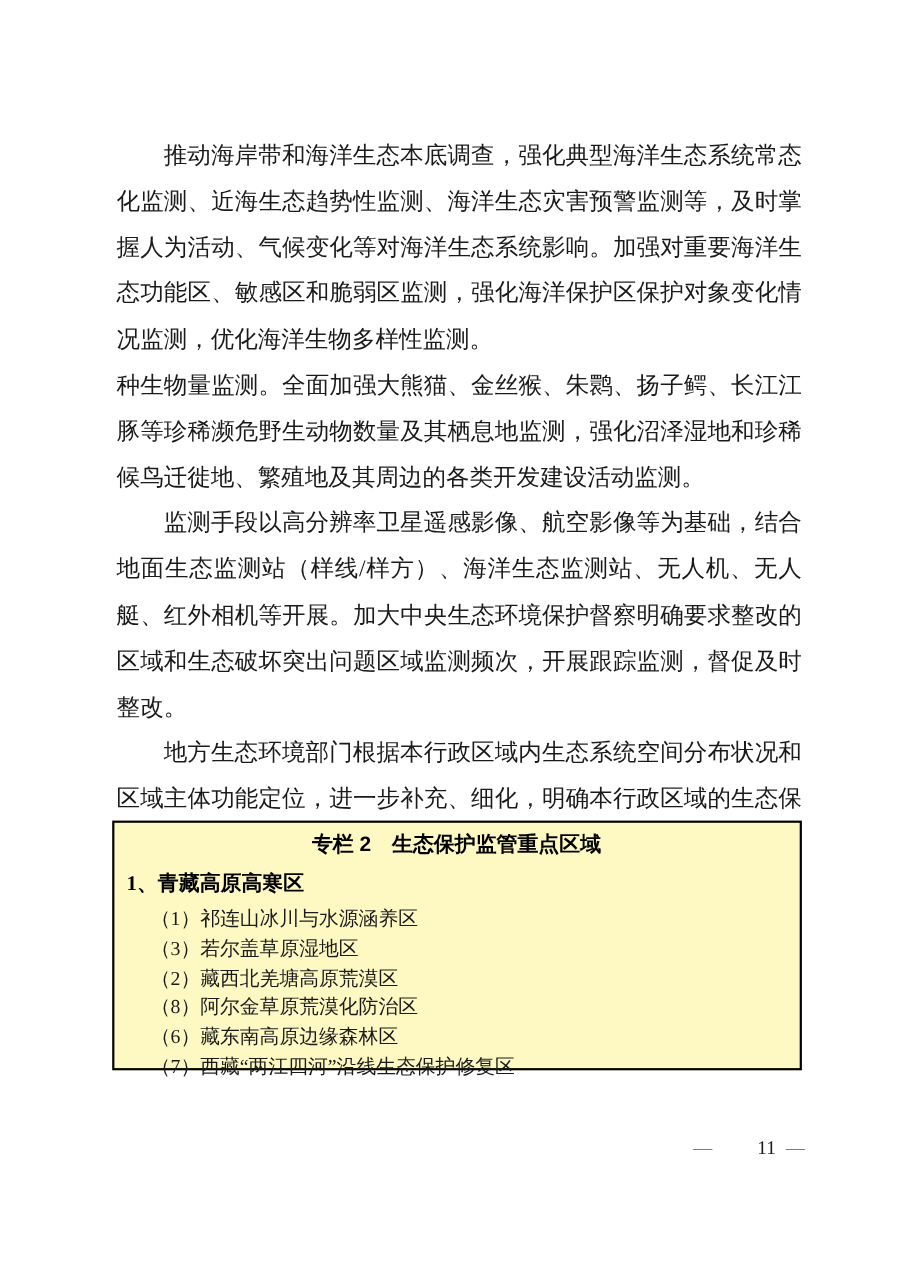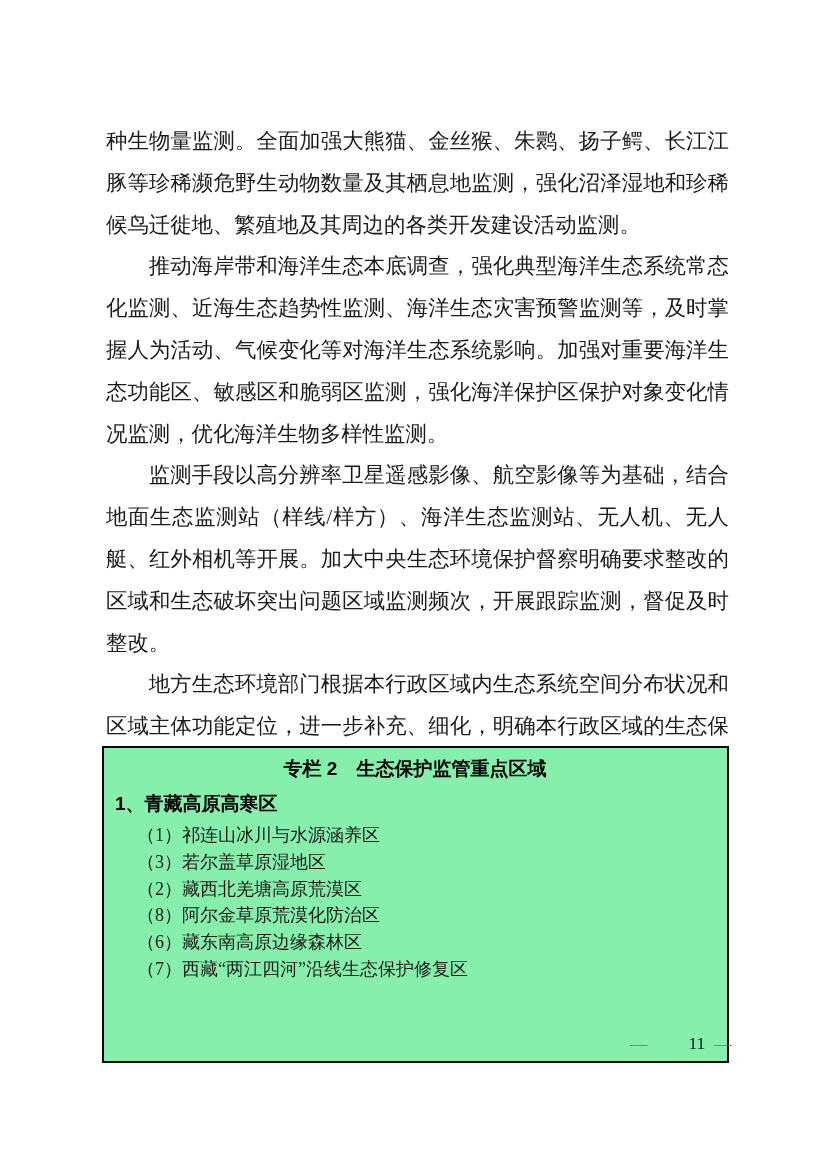--- a/index.html
+++ b/index.html
@@ -23,36 +23,36 @@
     text-align: justify;
     word-break: break-all;
   }
   .para { text-align: justify; }
   .para.indent { text-indent: 2em; }
   .callout-box {
     position: absolute;
     left: 102px;
     top: 746px;
     width: 627px;
-    height: 317px;
+    height: 227px;
     border: 2px solid #000000;
     padding: 7px 12px 0 11px;
-    background: #86efac;
+    background: #fef9c3;
   }
   .box-title {
     text-align: center;
     font-family: "Liberation Sans", sans-serif;
     font-weight: bold;
     font-size: 19px;
     line-height: 27px;
     margin-bottom: 8px;
     color: #000000;
   }
   .box-heading {
-    font-family: Liberation Sans, sans-serif;
+    font-family: Liberation Serif, serif;
     font-weight: bold;
     font-size: 19px;
     line-height: 27px;
     margin-bottom: 5px;
     color: #000000;
   }
   .box-item {
     font-size: 18px;
     line-height: 26.8px;
     padding-left: 22px;
@@ -69,22 +69,22 @@
   }
   .footer-dash { color: #777777; }
   .footer-num { color: #1a1a1a; margin-left: 32px; }
 </style>
 </head>
 <body>
 
 <div class="page">
 
   <div class="body-text">
+    <p class="para indent">推动海岸带和海洋生态本底调查，强化典型海洋生态系统常态化监测、近海生态趋势性监测、海洋生态灾害预警监测等，及时掌握人为活动、气候变化等对海洋生态系统影响。加强对重要海洋生态功能区、敏感区和脆弱区监测，强化海洋保护区保护对象变化情况监测，优化海洋生物多样性监测。</p>
     <p class="para no-indent">种生物量监测。全面加强大熊猫、金丝猴、朱鹮、扬子鳄、长江江豚等珍稀濒危野生动物数量及其栖息地监测，强化沼泽湿地和珍稀候鸟迁徙地、繁殖地及其周边的各类开发建设活动监测。</p>
-    <p class="para indent">推动海岸带和海洋生态本底调查，强化典型海洋生态系统常态化监测、近海生态趋势性监测、海洋生态灾害预警监测等，及时掌握人为活动、气候变化等对海洋生态系统影响。加强对重要海洋生态功能区、敏感区和脆弱区监测，强化海洋保护区保护对象变化情况监测，优化海洋生物多样性监测。</p>
     <p class="para indent">监测手段以高分辨率卫星遥感影像、航空影像等为基础，结合地面生态监测站（样线/样方）、海洋生态监测站、无人机、无人艇、红外相机等开展。加大中央生态环境保护督察明确要求整改的区域和生态破坏突出问题区域监测频次，开展跟踪监测，督促及时整改。</p>
     <p class="para indent">地方生态环境部门根据本行政区域内生态系统空间分布状况和区域主体功能定位，进一步补充、细化，明确本行政区域的生态保护监管重点区域，建立健全重点区域监测评估和监管工作机制。</p>
   </div>
 
   <div class="callout-box">
     <div class="box-title">专栏 2　生态保护监管重点区域</div>
     <div class="box-heading">1、青藏高原高寒区</div>
     <div class="box-item">（1）祁连山冰川与水源涵养区</div>
     <div class="box-item">（3）若尔盖草原湿地区</div>
     <div class="box-item">（2）藏西北羌塘高原荒漠区</div>

